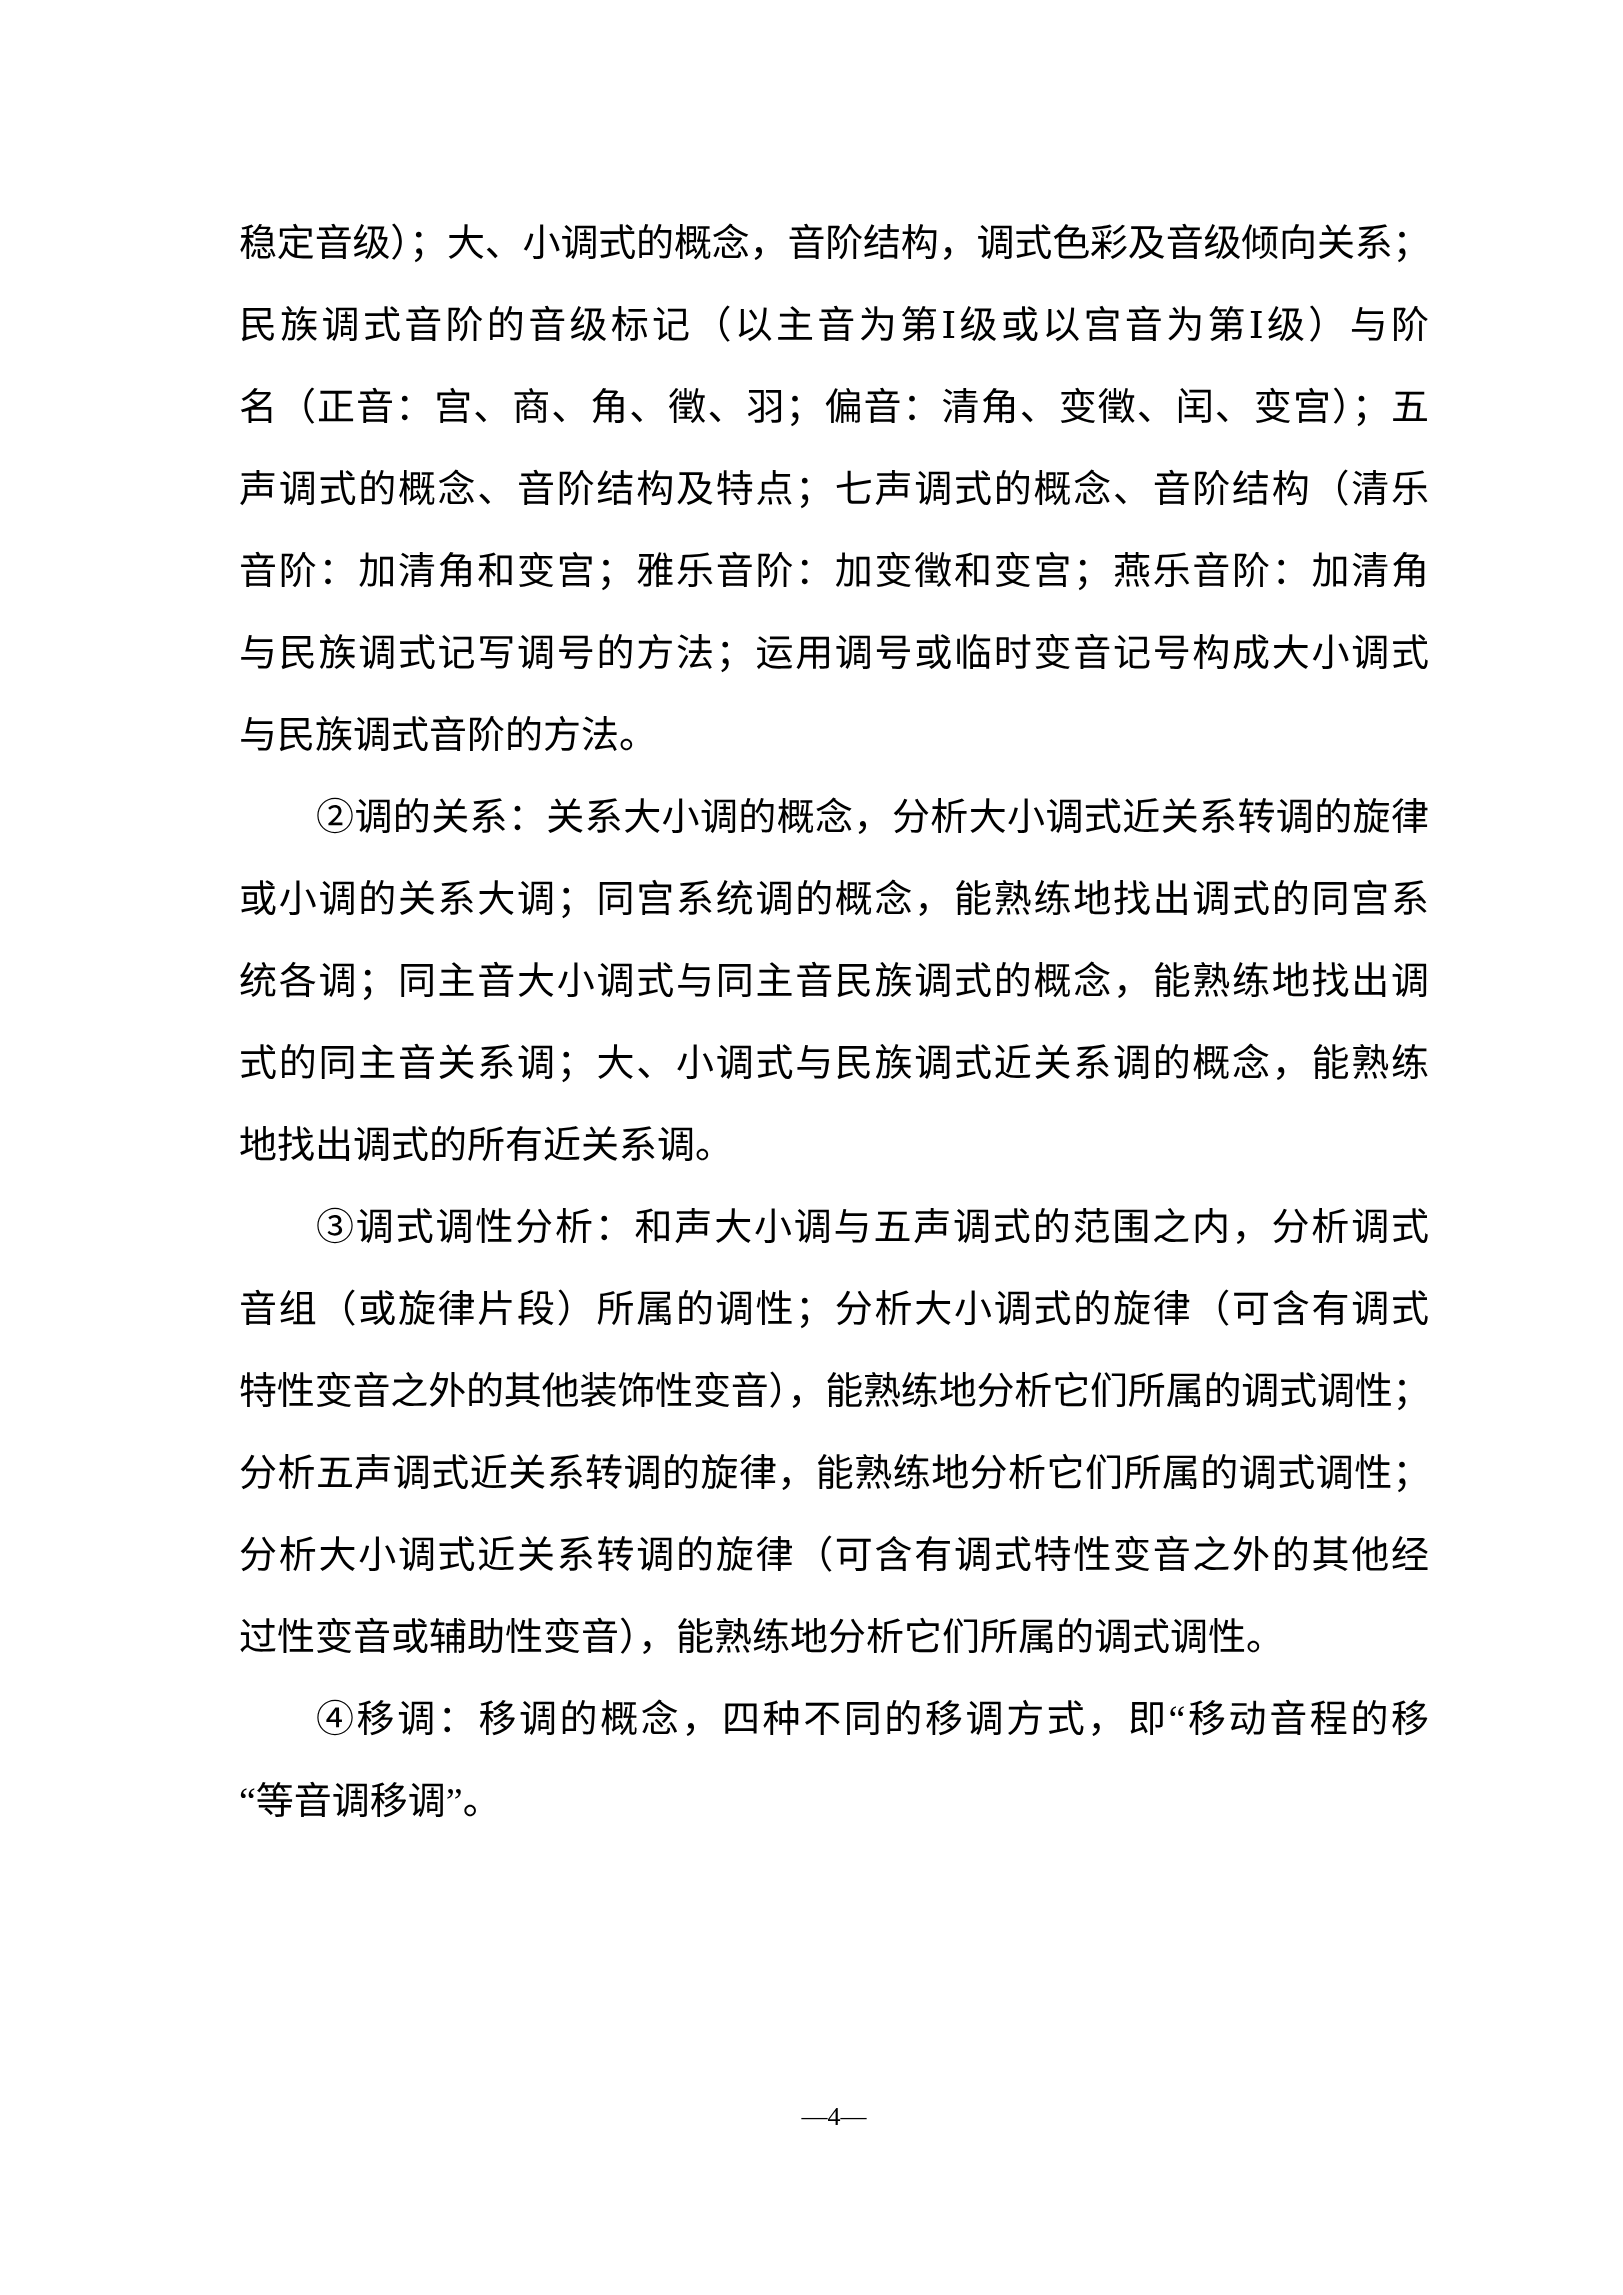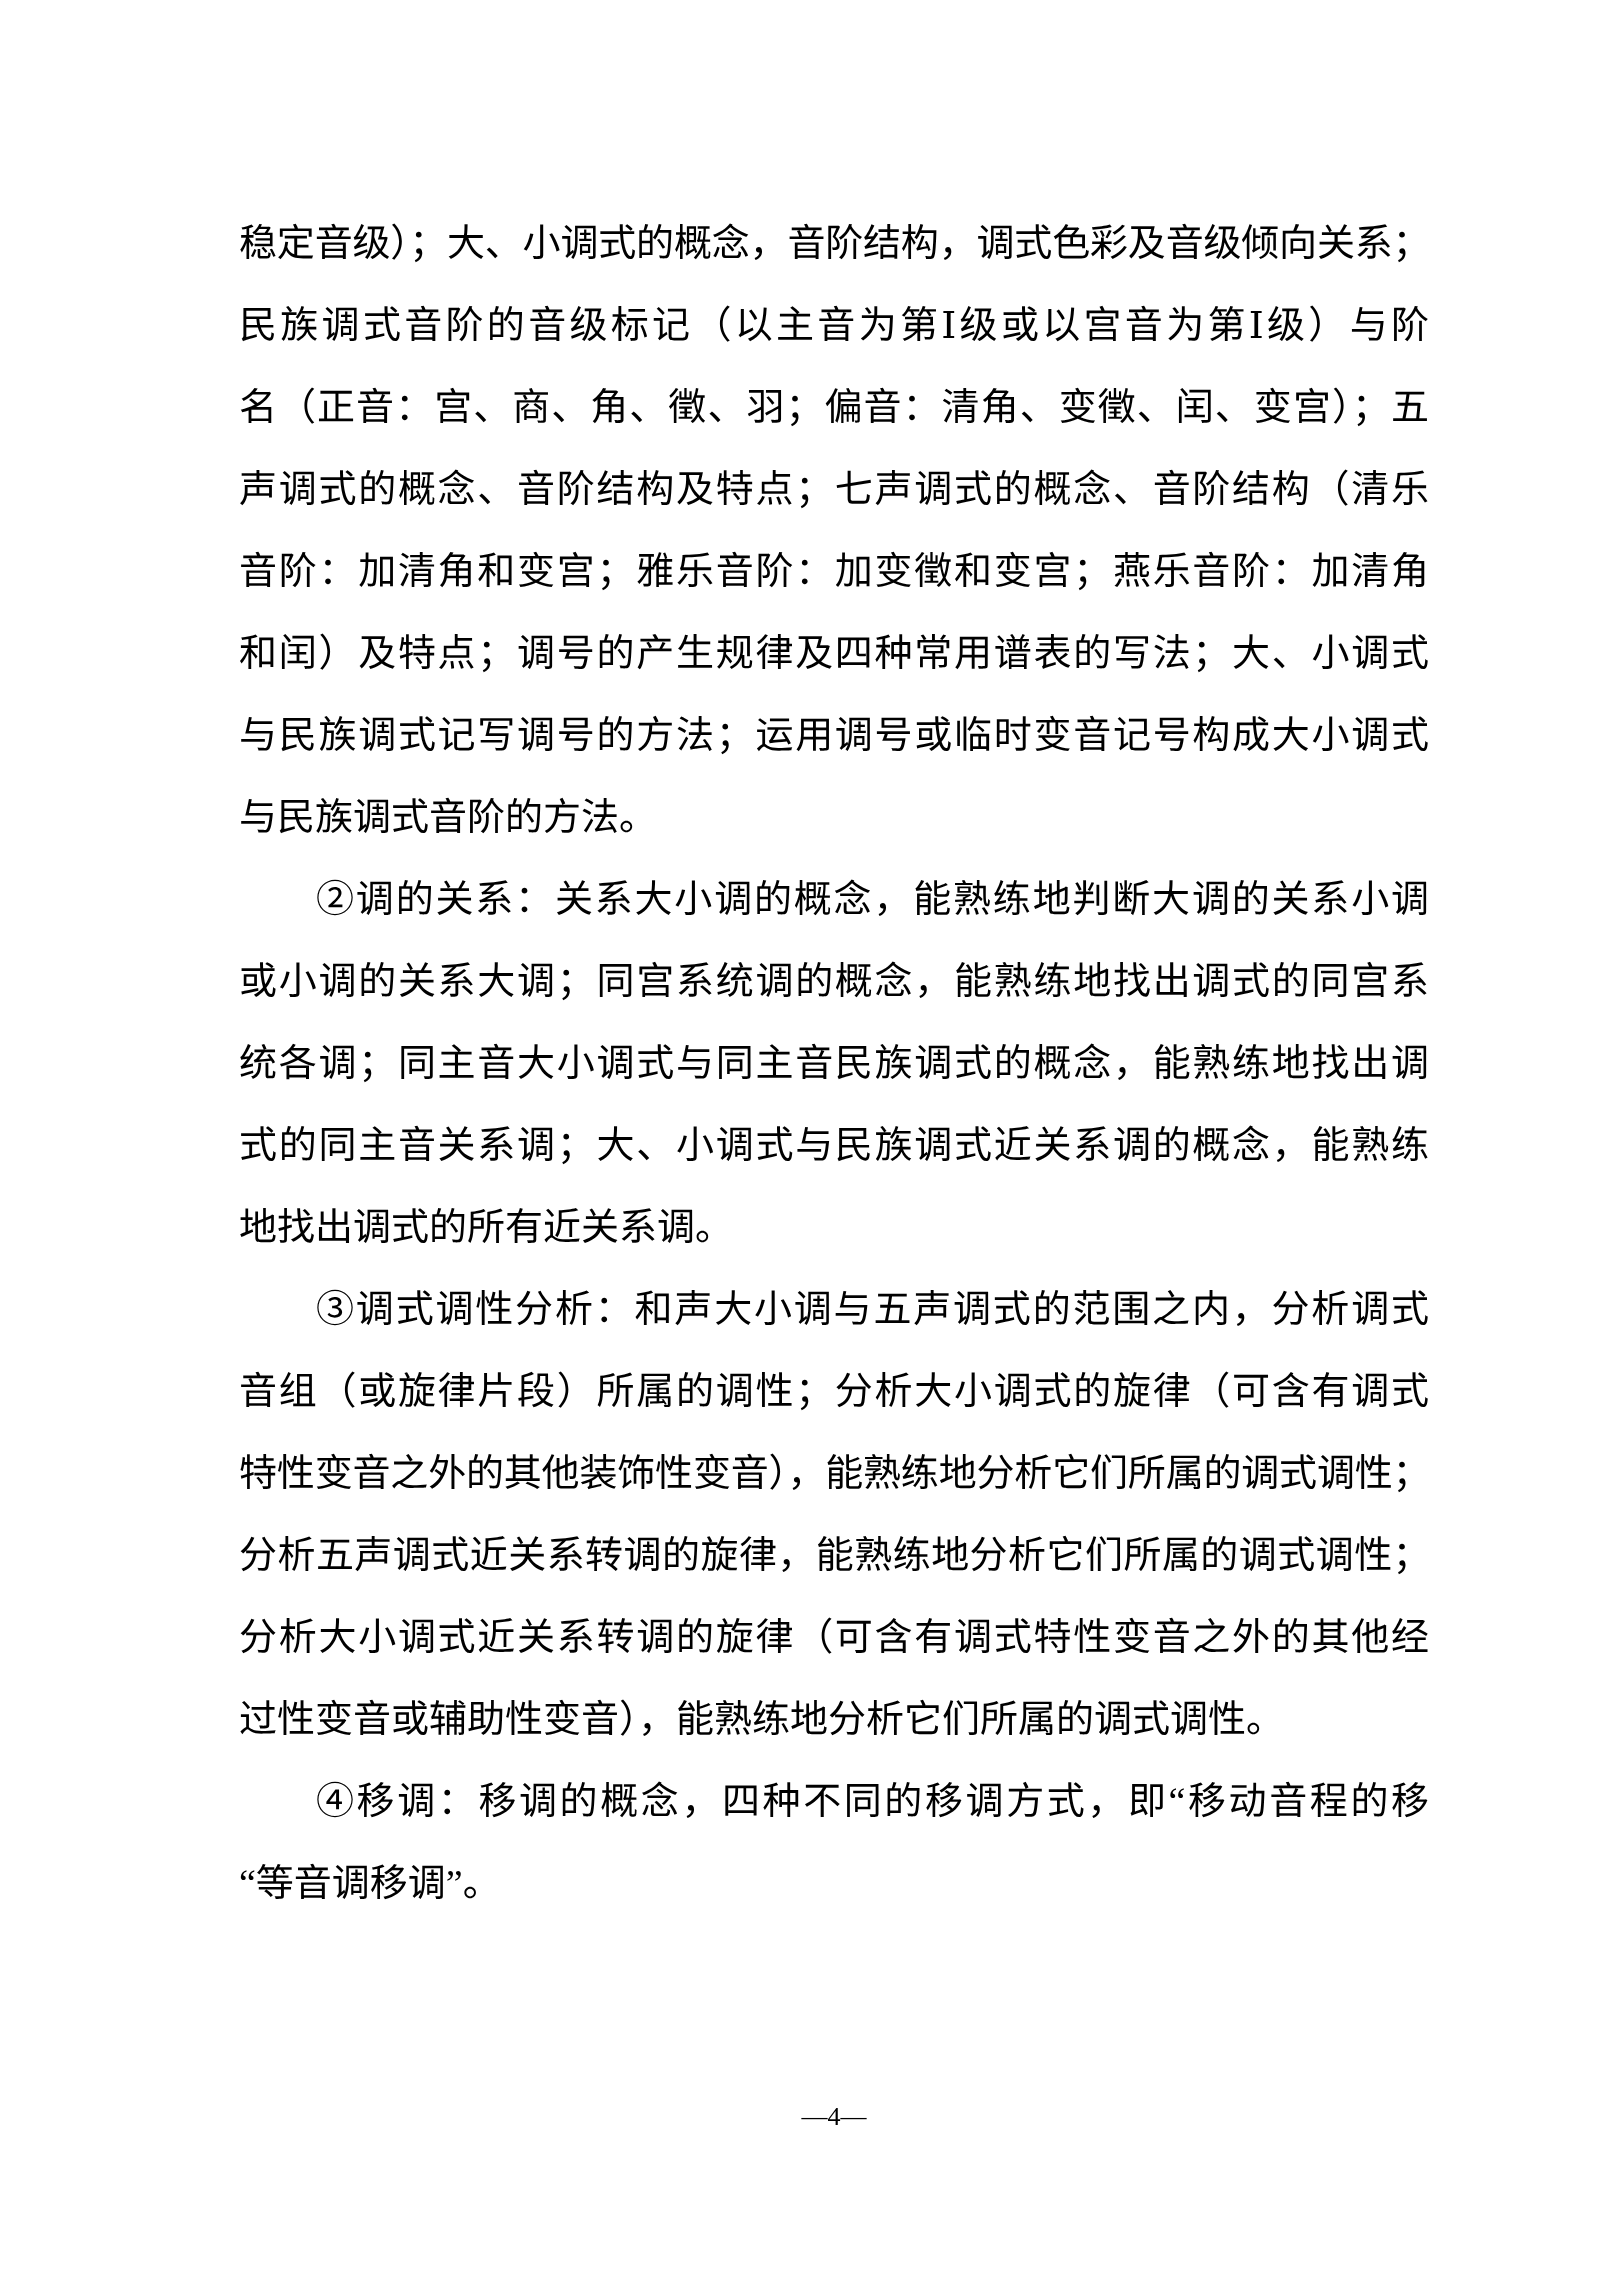--- a/index.html
+++ b/index.html
@@ -50,24 +50,23 @@
 </head>
 <body>
 
 <div class="page">
   <div class="content">
     <div class="line tight">稳定音级）；大、小调式的概念，音阶结构，调式色彩及音级倾向关系；</div>
     <div class="line">民族调式音阶的音级标记（以主音为第Ⅰ级或以宫音为第Ⅰ级）与阶</div>
     <div class="line">名（正音：宫、商、角、徵、羽；偏音：清角、变徵、闰、变宫）；五</div>
     <div class="line">声调式的概念、音阶结构及特点；七声调式的概念、音阶结构（清乐</div>
     <div class="line">音阶：加清角和变宫；雅乐音阶：加变徵和变宫；燕乐音阶：加清角</div>
-    <div class="line">和闰）及特点；调号的产生规律及四种常用谱表的写法；大、小调式</div>
     <div class="line">与民族调式记写调号的方法；运用调号或临时变音记号构成大小调式</div>
     <div class="line end">与民族调式音阶的方法。</div>
-    <div class="line indent">②调的关系：关系大小调的概念，能熟练地判断大调的关系小调</div>
+    <div class="line indent">②调的关系：关系大小调的概念，分析大小调式近关系转调的旋律</div>
     <div class="line">或小调的关系大调；同宫系统调的概念，能熟练地找出调式的同宫系</div>
     <div class="line">统各调；同主音大小调式与同主音民族调式的概念，能熟练地找出调</div>
     <div class="line">式的同主音关系调；大、小调式与民族调式近关系调的概念，能熟练</div>
     <div class="line end">地找出调式的所有近关系调。</div>
     <div class="line indent">③调式调性分析：和声大小调与五声调式的范围之内，分析调式</div>
     <div class="line">音组（或旋律片段）所属的调性；分析大小调式的旋律（可含有调式</div>
     <div class="line tight">特性变音之外的其他装饰性变音），能熟练地分析它们所属的调式调性；</div>
     <div class="line tight">分析五声调式近关系转调的旋律，能熟练地分析它们所属的调式调性；</div>
     <div class="line">分析大小调式近关系转调的旋律（可含有调式特性变音之外的其他经</div>
     <div class="line end">过性变音或辅助性变音），能熟练地分析它们所属的调式调性。</div>

